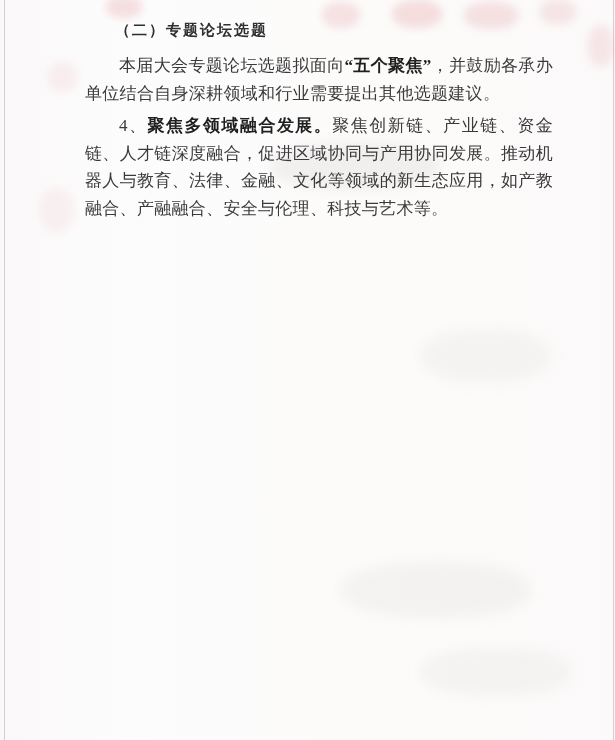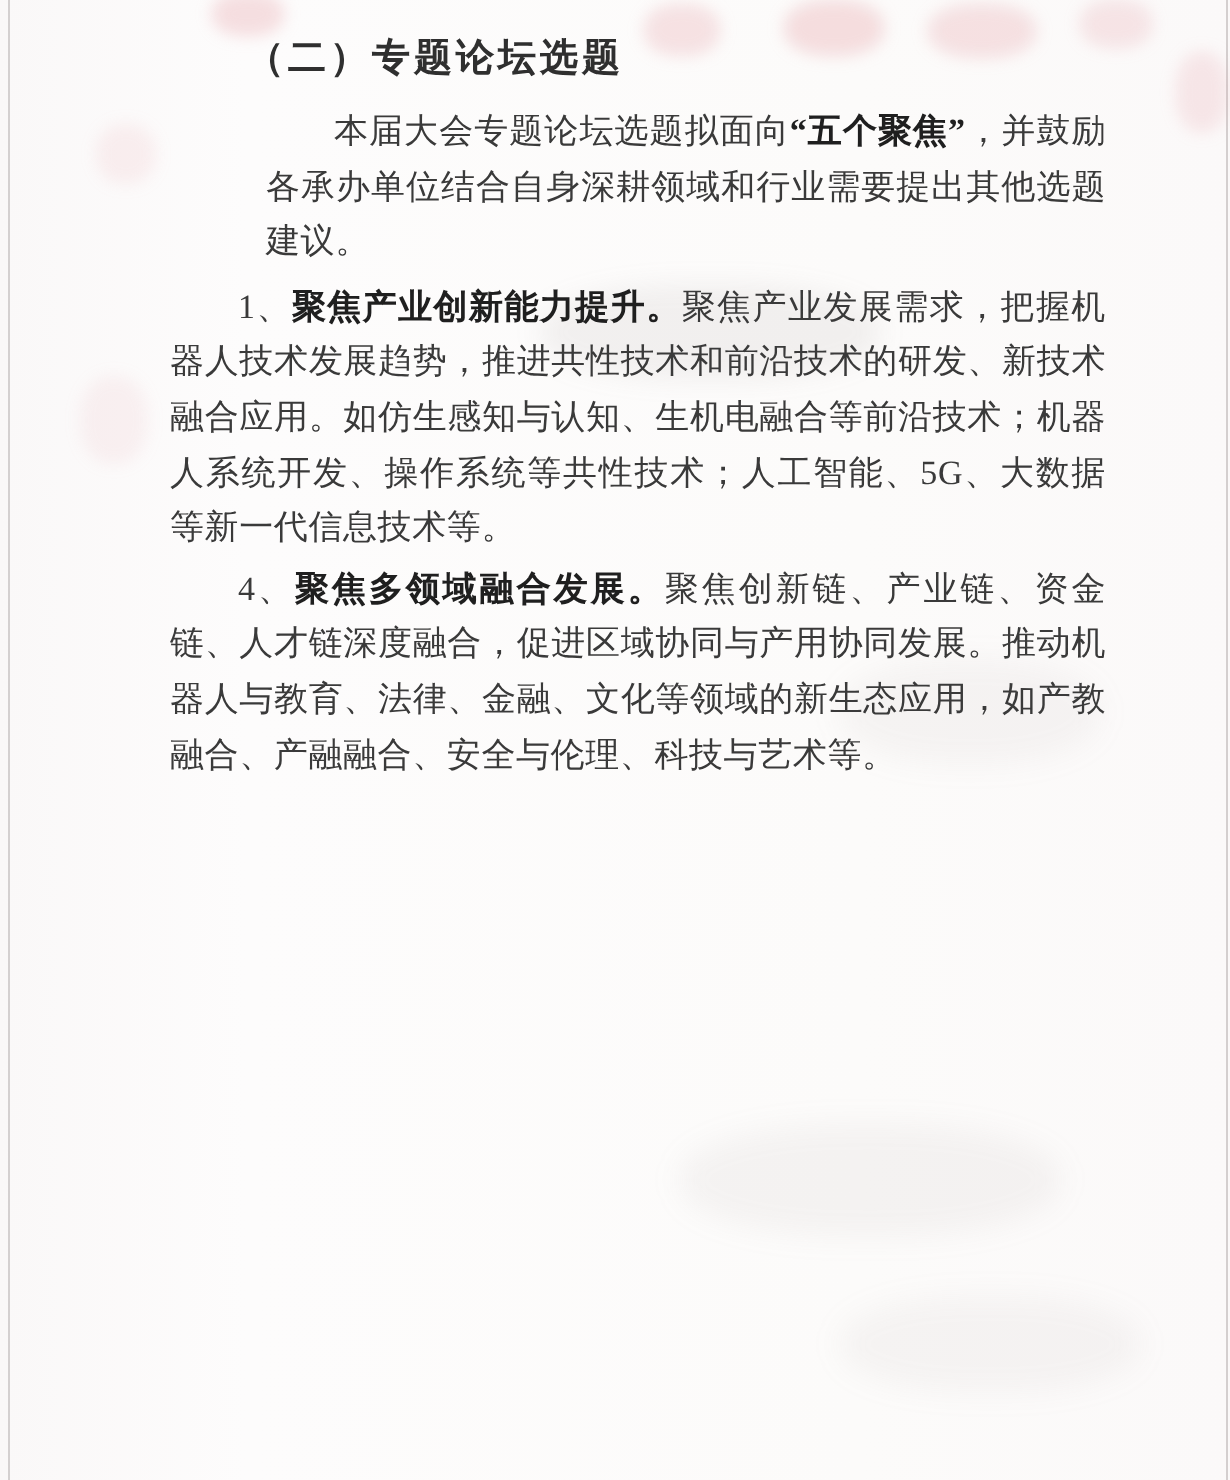--- a/index.html
+++ b/index.html
@@ -39,30 +39,30 @@
     left: 85px; top: 16px; width: 468px;
     color: #3a3a3a;
     font-size: 17px;
     line-height: 27.6px;
     letter-spacing: 0.3px;
     text-align: justify;
     text-justify: inter-ideograph;
   }
   h2.heading {
     margin: 0 0 8px 0;
-    font-size: 19px;
+    font-size: 15px;
     font-weight: 600;
     color: #2f2f2f;
     text-indent: 2em;
     line-height: 28px;
     letter-spacing: 2px;
     text-align: left;
   }
   p.para { margin: 0 0 3px 0; text-indent: 2em; }
-  p.para.intro { margin-bottom: 5px; margin-left: 48px; }
+  p.para.intro { margin-bottom: 5px; }
   .bold-title { font-weight: bold; color: #1f1f1f; }
   .item-num { font-weight: normal; }
 </style>
 </head>
 <body>
 
 <div class="page">
 
   <div class="edge-line left"></div>
   <div class="edge-line right"></div>
@@ -79,21 +79,20 @@
   <div class="smudge bleed-2"></div>
   <div class="smudge bleed-3"></div>
   <div class="smudge bleed-4"></div>
 
   <div class="content">
 
     <h2 class="heading">（二）专题论坛选题</h2>
 
     <p class="para intro"><span>本届大会专题论坛选题拟面向</span><span class="bold-title">“五个聚焦”</span><span>，并鼓励各承办单位结合自身深耕领域和行业需要提出其他选题建议。</span></p>
 
-    <p class="para"><span class="item-num">1、</span><span class="bold-title">聚焦产业创新能力提升。</span><span>聚焦产业发展需求，把握机器人技术发展趋势，推进共性技术和前沿技术的研发、新技术融合应用。如仿生感知与认知、生机电融合等前沿技术；机器人系统开发、操作系统等共性技术；人工智能、5G、大数据等新一代信息技术等。</span></p>
 
 
 
     <p class="para"><span class="item-num">4、</span><span class="bold-title">聚焦多领域融合发展。</span><span>聚焦创新链、产业链、资金链、人才链深度融合，促进区域协同与产用协同发展。推动机器人与教育、法律、金融、文化等领域的新生态应用，如产教融合、产融融合、安全与伦理、科技与艺术等。</span></p>
 
 
   </div>
 </div>
 
 </body></html>

